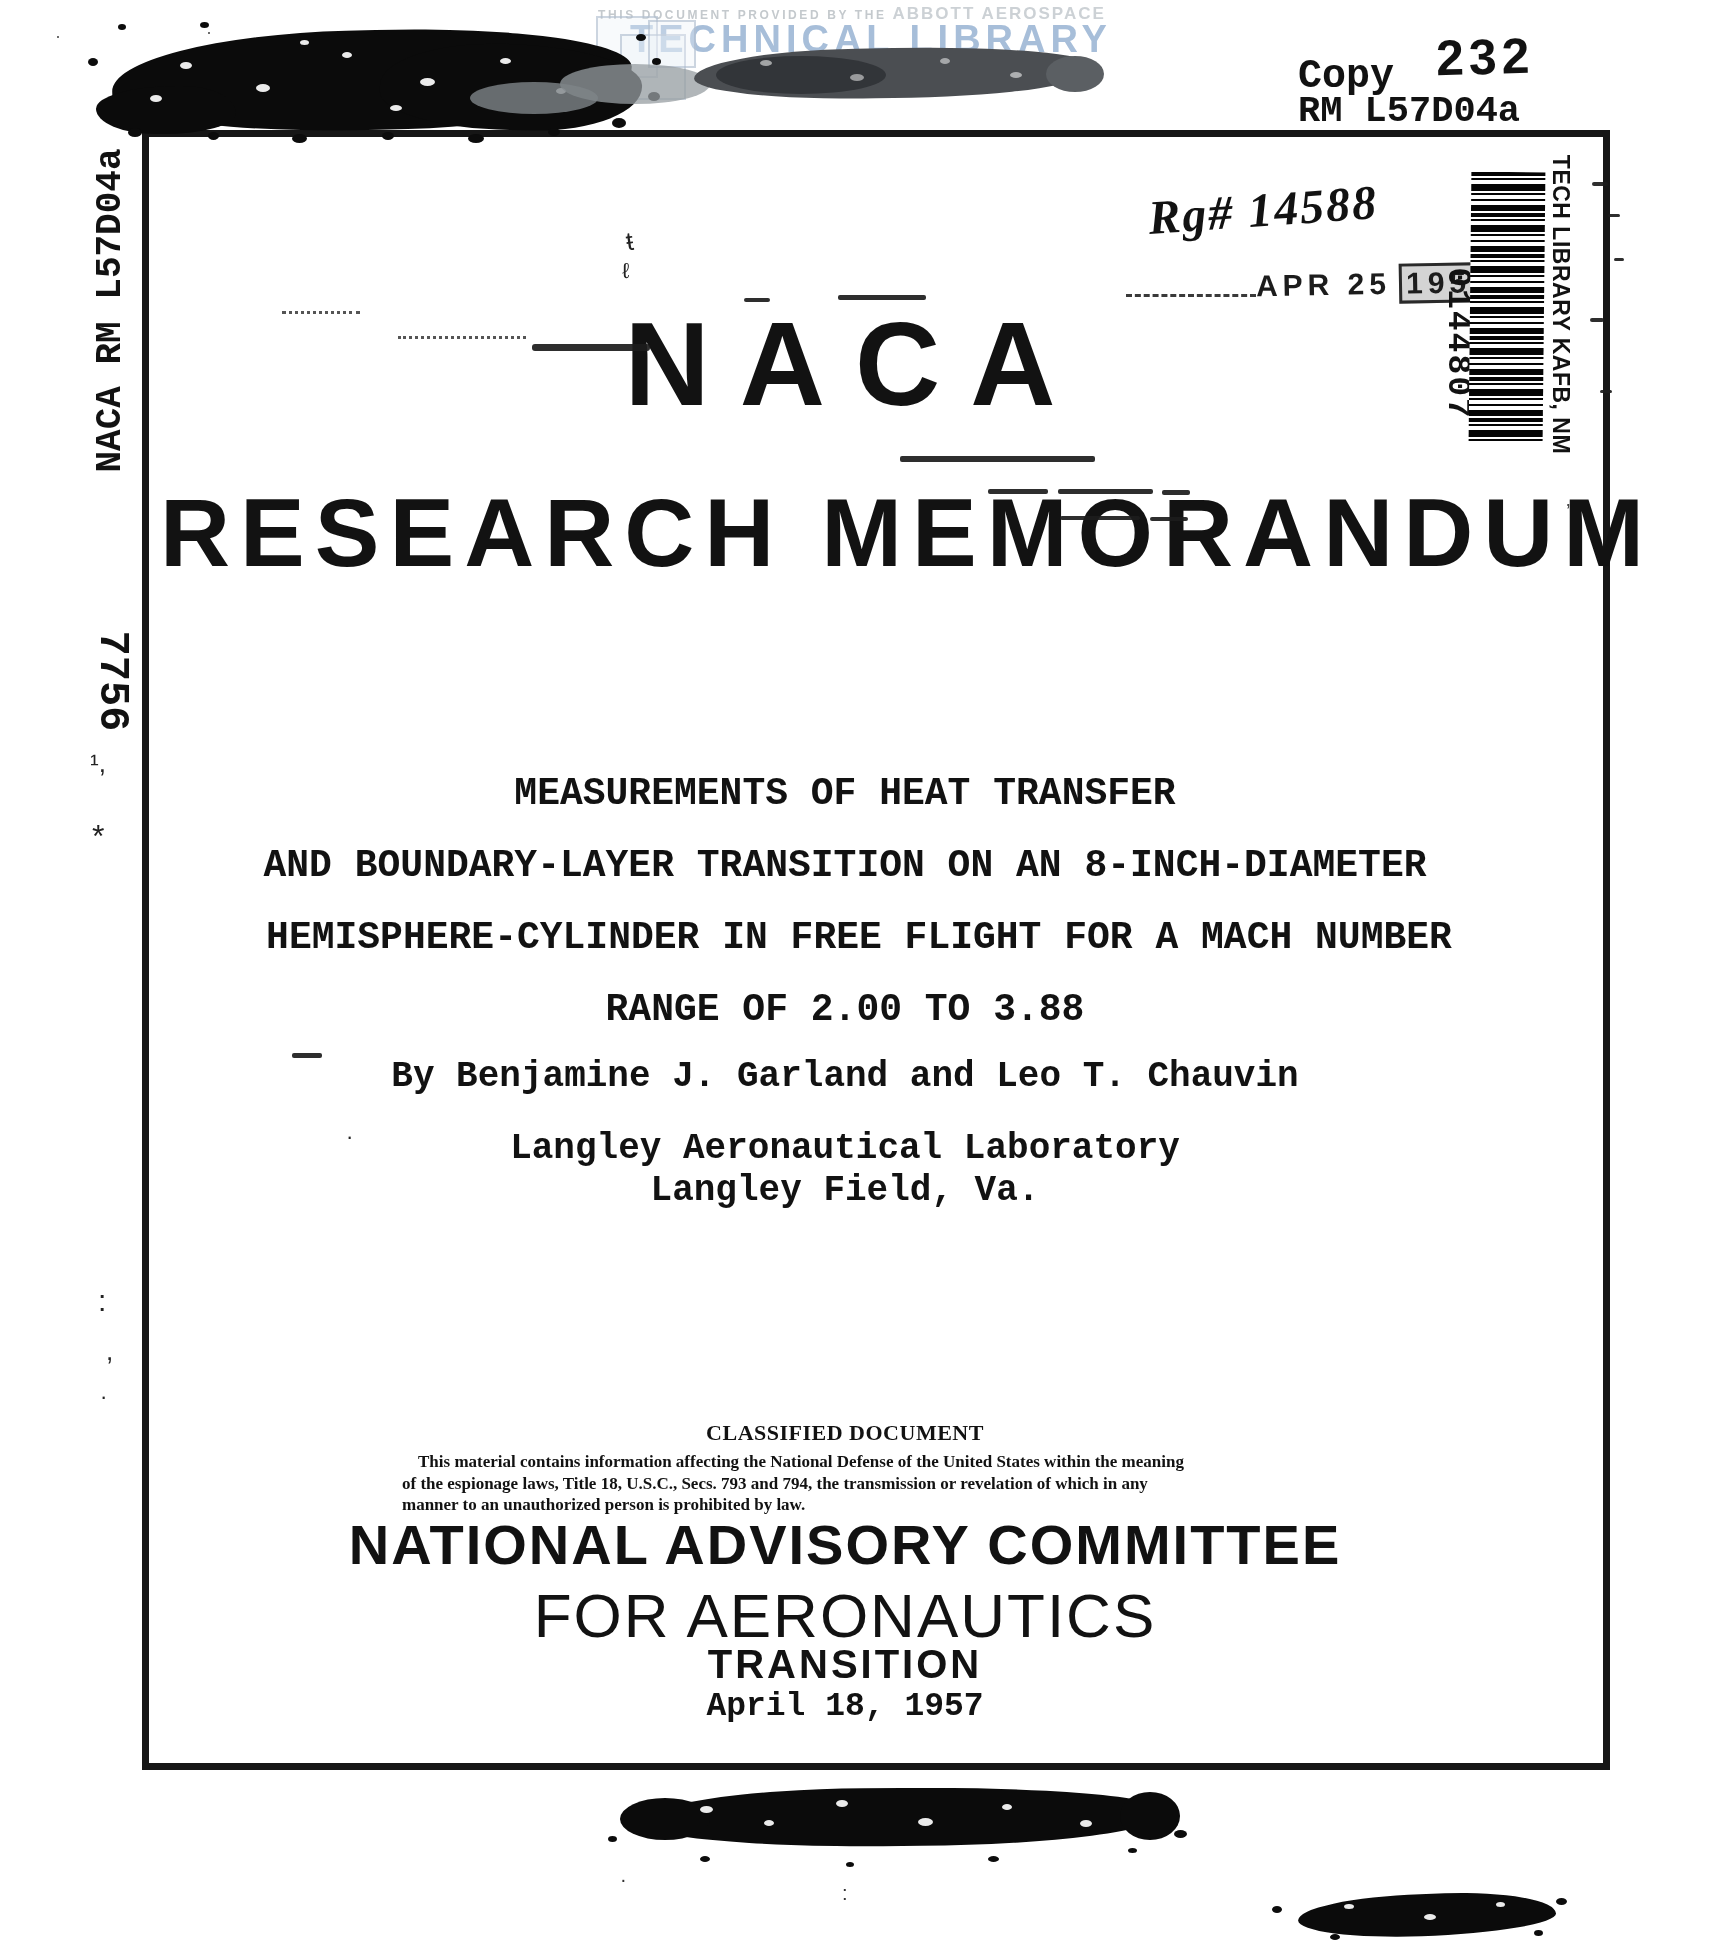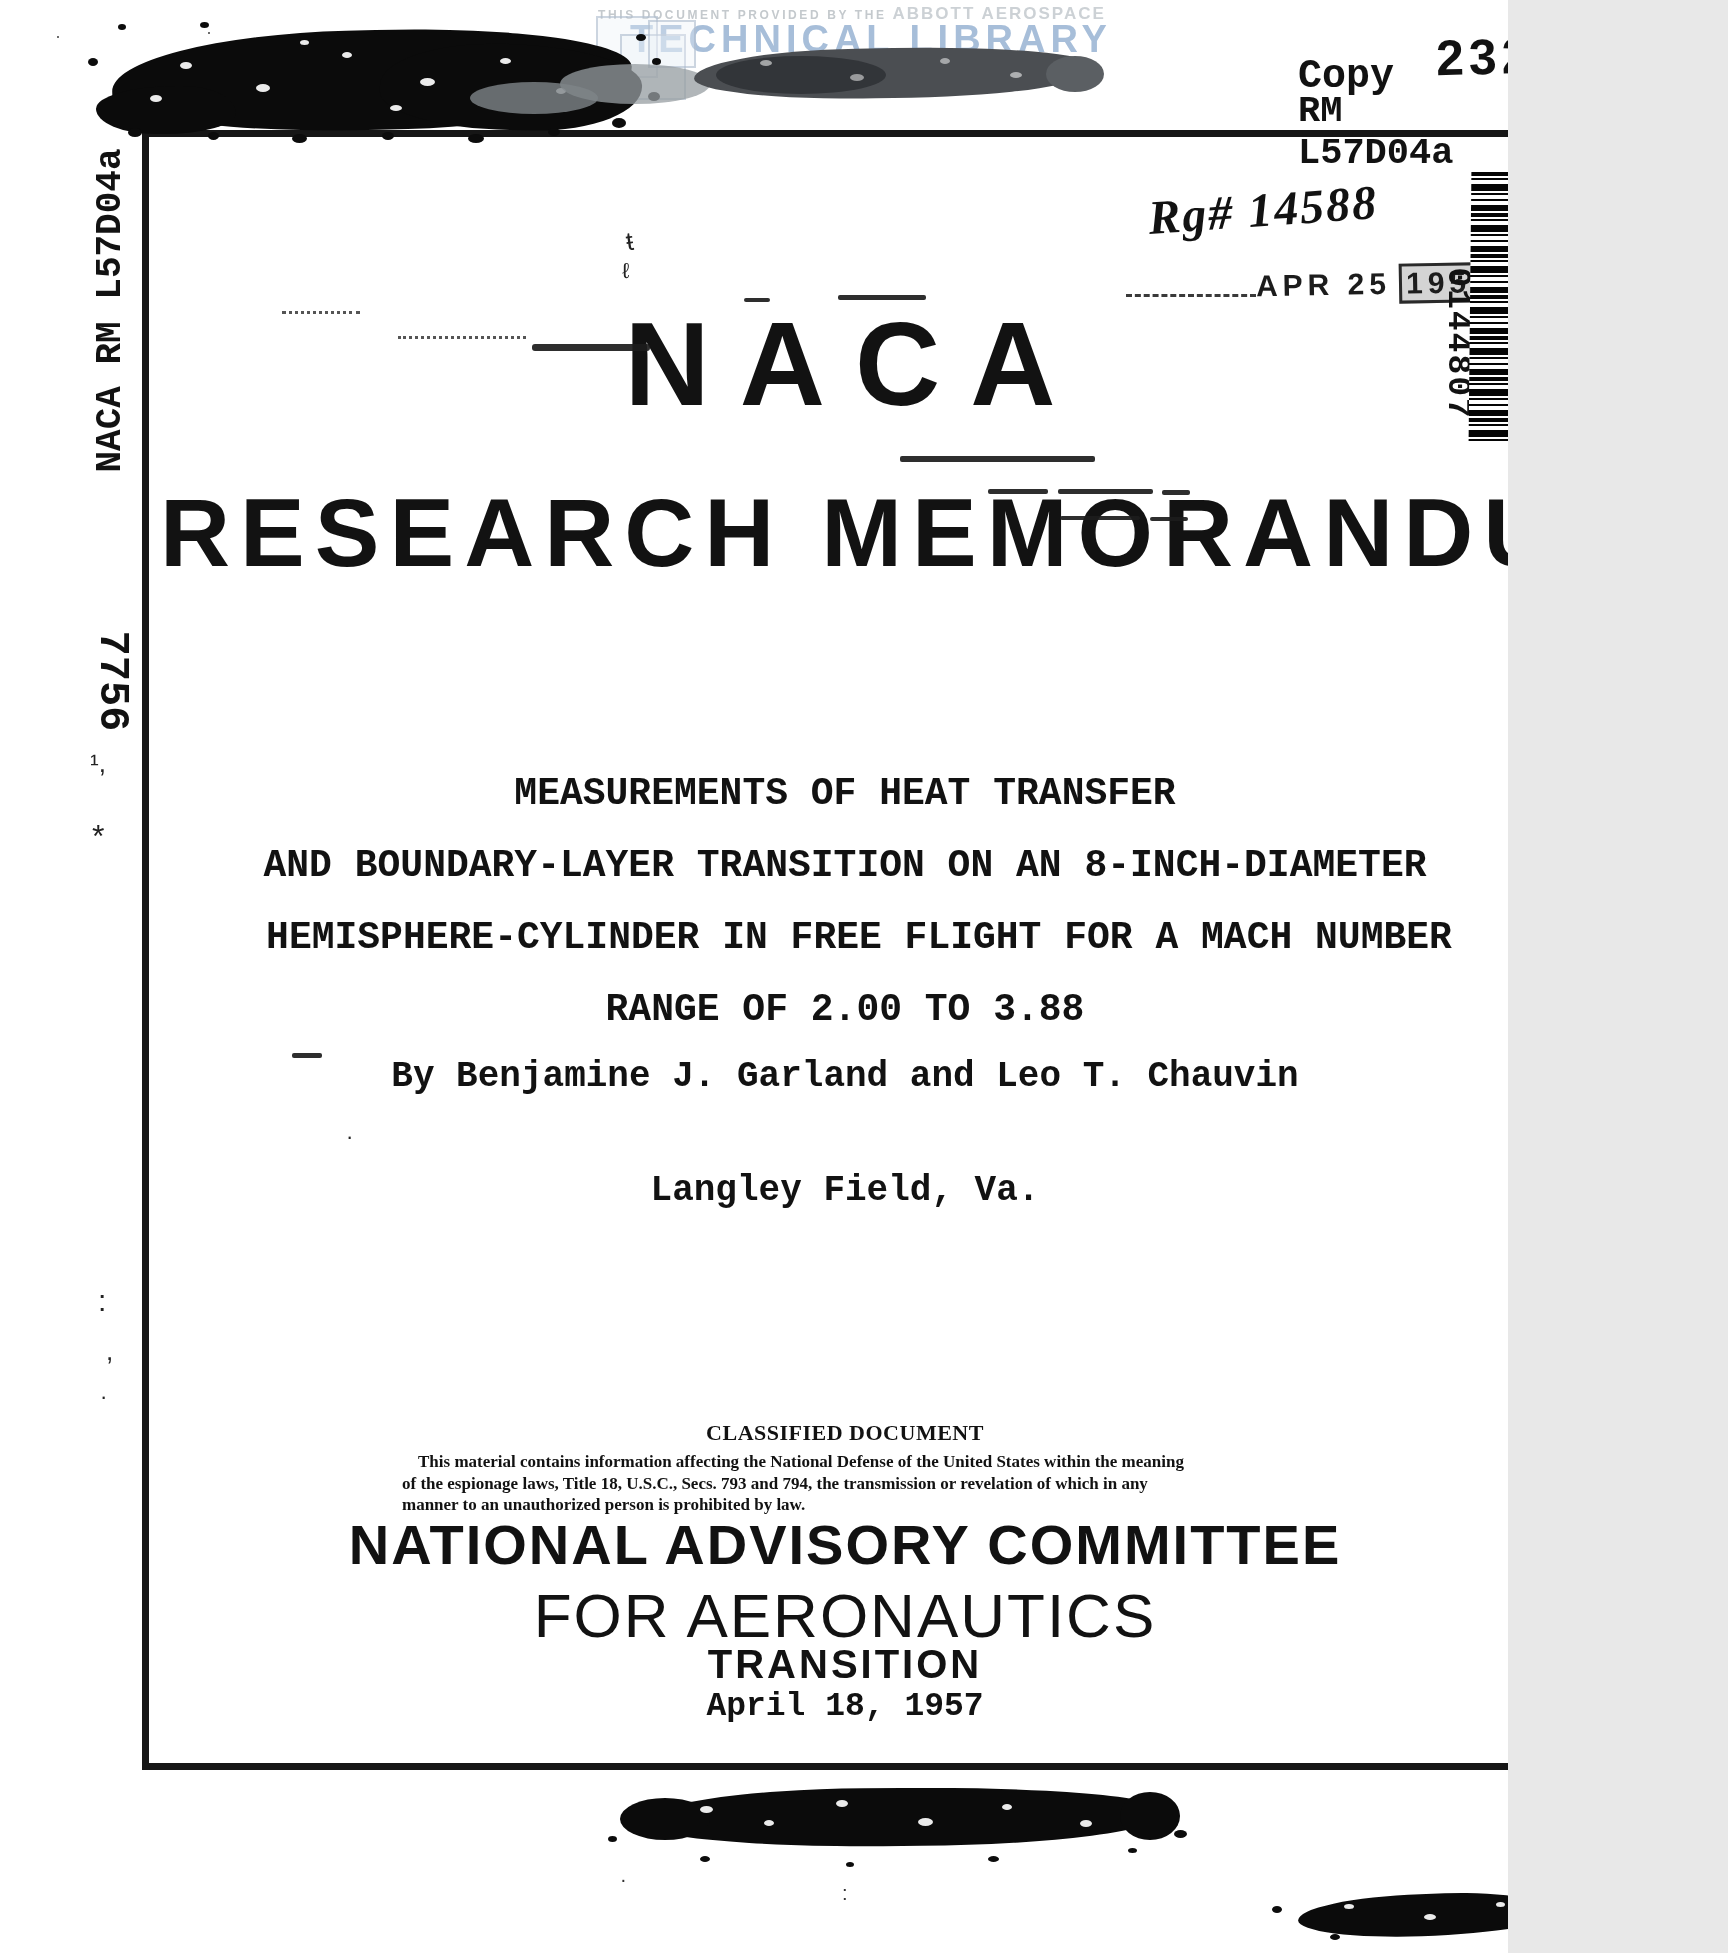--- a/index.html
+++ b/index.html
@@ -1,16 +1,16 @@
 <!DOCTYPE html>
 <html><head>
 <meta charset="utf-8">
 <style>
   html,body{margin:0;padding:0;background:#e8e8e8;}
-  .page{position:relative;width:1508px;height:1953px;background:#ffffff;overflow:hidden;
+  .page{position:relative;width:1728px;height:1953px;background:#ffffff;overflow:hidden;
         font-family:"Liberation Sans","DejaVu Sans",sans-serif;color:#121212;}
   .abs{position:absolute;}
   .mono{font-family:"Liberation Mono","DejaVu Sans Mono",monospace;}
   .serif{font-family:"Liberation Serif","DejaVu Serif",serif;}
   .ctr{left:0;right:0;text-align:center;white-space:nowrap;}
 
   
   .wm-line1{left:598px;top:4px;font-size:12px;letter-spacing:2.6px;color:#c4c9cd;font-weight:bold;white-space:nowrap;}
   .wm-brand{font-size:17px;letter-spacing:2px;color:#ccd1d5;}
   .wm-lib{left:630px;top:18px;font-size:38px;font-weight:bold;letter-spacing:5px;color:#a7bed9;white-space:nowrap;}
@@ -111,20 +111,21 @@
   <div class="abs content">
     <div class="abs ctr naca">NACA</div>
     <div class="abs ctr rm">RESEARCH MEMORANDUM</div>
 
     <div class="abs ctr mono title-line t1">MEASUREMENTS OF HEAT TRANSFER</div>
     <div class="abs ctr mono title-line t2">AND BOUNDARY-LAYER TRANSITION ON AN 8-INCH-DIAMETER</div>
     <div class="abs ctr mono title-line t3">HEMISPHERE-CYLINDER IN FREE FLIGHT FOR A MACH NUMBER</div>
     <div class="abs ctr mono title-line t4">RANGE OF 2.00 TO 3.88</div>
 
     <div class="abs ctr mono by-line">By Benjamine J. Garland and Leo T. Chauvin</div>
+    <div class="abs ctr mono aff1">Langley Aeronautical Laboratory</div>
     <div class="abs ctr mono aff2">Langley Field, Va.</div>
 
     <div class="abs ctr serif class-head">CLASSIFIED DOCUMENT</div>
     <div class="abs serif notice">
       <div>This material contains information affecting the National Defense of the United States within the meaning</div>
       <div>of the espionage laws, Title 18, U.S.C., Secs. 793 and 794, the transmission or revelation of which in any</div>
       <div>manner to an unauthorized person is prohibited by law.</div>
     </div>
 
     <div class="abs ctr org1">NATIONAL ADVISORY COMMITTEE</div>

